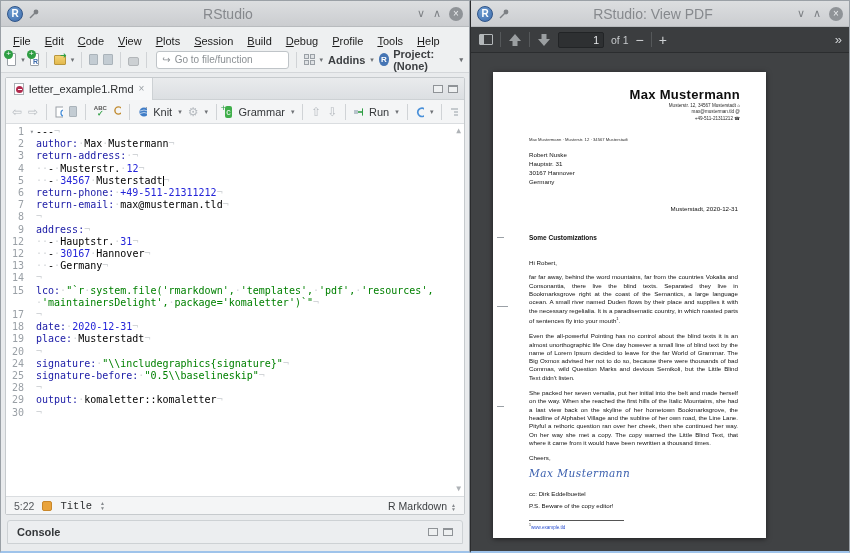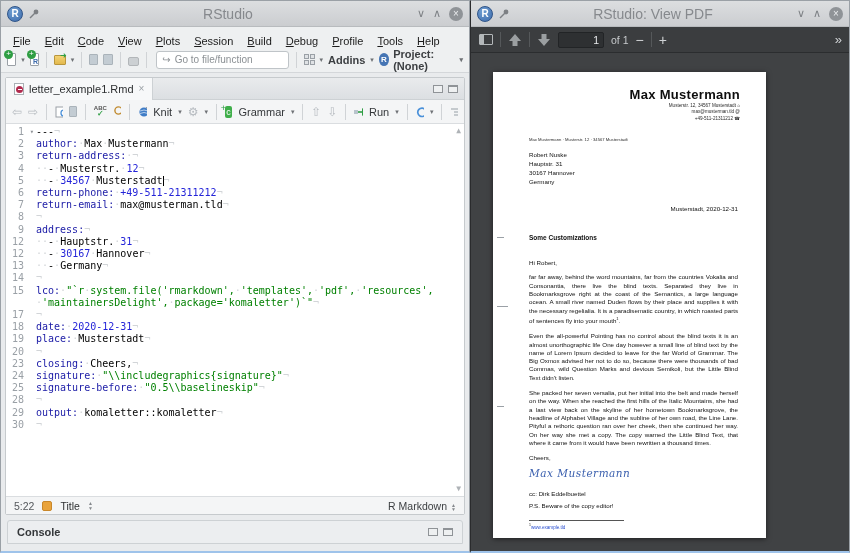--- a/index.html
+++ b/index.html
@@ -325,24 +325,20 @@
             </div>
             <div class="row">
               <span class="ln">19</span>
               <span class="code"><span class="tok-k">place:</span><span class="tok-t"><span class="ws">·</span>Musterstadt</span><span class="ws">¬</span></span>
             </div>
             <div class="row">
               <span class="ln">20</span>
               <span class="code"><span class="ws">¬</span></span>
             </div>
             <div class="row">
-              <span class="ln">23</span>
-              <span class="code"><span class="tok-k">closing:</span><span class="tok-t"><span class="ws">·</span>Cheers,</span><span class="ws">¬</span></span>
-            </div>
-            <div class="row">
               <span class="ln">24</span>
               <span class="code"><span class="tok-k">signature:</span><span class="tok-s"><span class="ws">·</span>"\\includegraphics{signature}"</span><span class="ws">¬</span></span>
             </div>
             <div class="row">
               <span class="ln">25</span>
               <span class="code"><span class="tok-k">signature-before:</span><span class="tok-s"><span class="ws">·</span>"0.5\\baselineskip"</span><span class="ws">¬</span></span>
             </div>
             <div class="row">
               <span class="ln">28</span>
               <span class="code"><span class="ws">¬</span></span>
@@ -356,21 +352,21 @@
               <span class="code"><span class="ws">¬</span></span>
             </div>
           </div>
         <span class="scroll-up">▲</span>
         <span class="scroll-dn">▼</span>
       </div>
 
       <div class="statusbar">
         <span>5:22</span>
         <span class="sect-icon"></span>
-        <span style="color:#2d2f31;">Title</span>
+        <span style="color:#2d2f31;font-family:Liberation Mono, monospace;">Title</span>
         <span class="sort">
             <span>▲</span>
             <span>▼</span>
           </span>
         <span class="status-right">
           <span>R Markdown</span>
           <span class="sort">
               <span>▲</span>
               <span>▼</span>
             </span>

